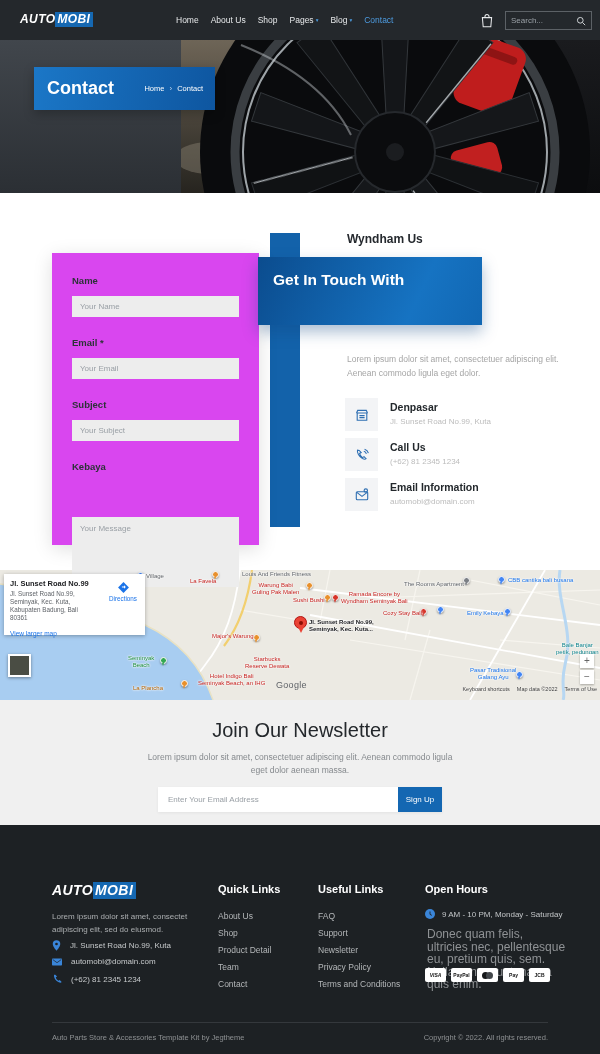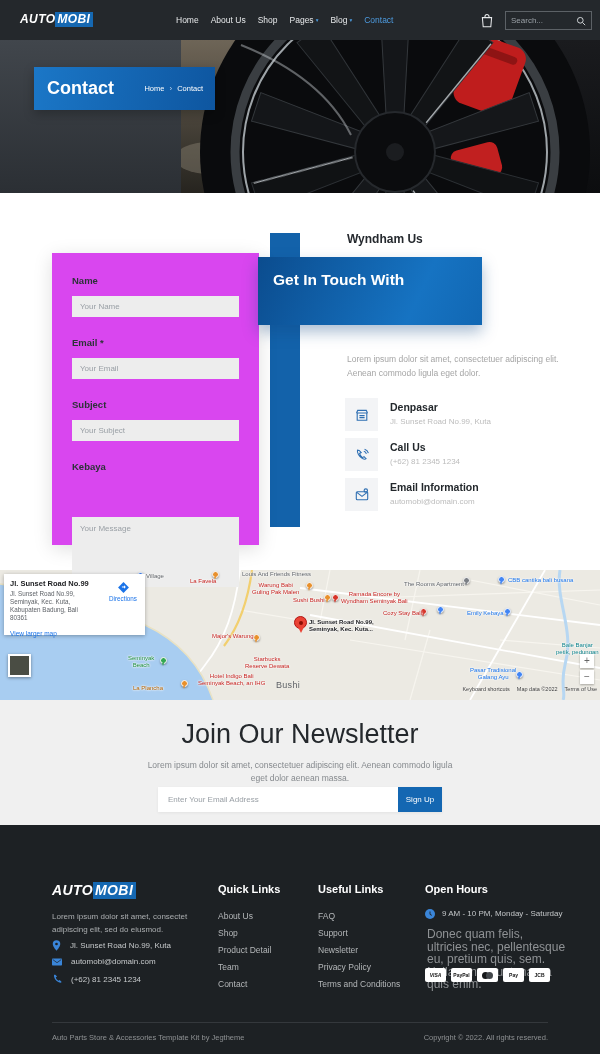--- a/index.html
+++ b/index.html
@@ -66,35 +66,35 @@
 .map-card-link { font-size:6.5px; color:#1a73e8; margin-top:3px; display:inline-block; cursor:pointer; }
 .directions { position:absolute; right:4px; top:7px; width:36px; text-align:center; color:#1a73e8; font-size:6.3px; cursor:pointer; }
 .zoom-ctrl { position:absolute; left:580px; width:14px; height:14px; background:#fff; box-shadow:0 1px 2px rgba(0,0,0,.3); color:#666; font-size:10px; text-align:center; line-height:13px; z-index:6; cursor:pointer; }
 .sat-thumb { position:absolute; left:8px; top:84px; width:23px; height:23px; background:#4a4d44; border:2px solid #fff; box-shadow:0 1px 3px rgba(0,0,0,.4); z-index:6; cursor:pointer; }
 .google-logo { position:absolute; left:276px; top:110px; font-size:9px; font-weight:500; color:#5f6368; letter-spacing:.3px; z-index:6; }
 .map-attr { position:absolute; right:3px; top:116px; display:flex; gap:7px; font-size:5.5px; color:#3c3c3c; z-index:6; text-shadow:0 0 2px #fff; }
 .map-attr span { cursor:pointer; }
 
 
 .newsletter { position:absolute; top:700px; left:0; width:600px; height:125px; background:#f0f0f0; text-align:center; }
-.nl-title { padding-top:19px; font-size:27px; font-weight:500; color:#24282c; }
+.nl-title { padding-top:19px; font-size:20px; font-weight:500; color:#24282c; }
 .nl-desc { margin:9px auto 0; width:320px; font-size:8.5px; color:#85898d; line-height:13px; }
 .nl-form { position:absolute; left:158px; top:87px; width:284px; height:25px; display:flex; box-shadow:0 1px 3px rgba(0,0,0,.06); }
 .nl-form input { flex:1; background:#fff; border:none; outline:none; padding:0 10px; font-size:8px; color:#555; font-family:inherit; }
 .nl-form button { width:44px; background:#1467b2; color:#fff; border:none; font-size:8px; font-family:inherit; cursor:pointer; }
 
 
 .footer { position:absolute; top:825px; left:0; width:600px; height:229px; background:#1d2124; }
 .f-logo { position:absolute; left:52px; top:57px; font-size:14px; font-weight:bold; font-style:italic; color:#fff; letter-spacing:.4px; cursor:pointer; }
 .f-logo .mobi { background:#1568b2; padding:0 3px 1px 2px; display:inline-block; }
 .f-about { position:absolute; left:52px; top:85px; width:155px; font-size:8px; color:#abaeb0; line-height:13px; }
 .f-crow { position:absolute; left:52px; display:flex; align-items:center; gap:9px; font-size:8px; color:#c6c9cb; }
 .f-col-title { position:absolute; top:58px; font-size:11px; font-weight:bold; color:#fff; }
 .f-link { position:absolute; font-size:8.5px; color:#b4b7b9; cursor:pointer; }
-.oh-sched { position:absolute; left:425px; top:84px; display:flex; gap:7px; font-size:8px; color:#c3c6c8; }
+.oh-sched { position:absolute; left:425px; top:84px; display:flex; align-items:center; gap:7px; font-size:8px; color:#c3c6c8; }
 .oh-text { position:absolute; left:427px; top:103px; width:140px; font-size:12px; color:#8f9295; line-height:12.5px; }
 .pays { position:absolute; left:425px; top:143px; display:flex; gap:5px; }
 .pay { width:21px; height:14px; background:#fff; border-radius:2px; display:flex; align-items:center; justify-content:center; font-size:5px; font-weight:bold; color:#121212; }
 .pay.visa { font-style:italic; }
 .pay .mc-c { width:7px; height:7px; border-radius:50%; background:#16181a; display:inline-block; }
 .pay .mc-c + .mc-c { margin-left:-3px; background:#42464a; }
 .f-divider { position:absolute; left:52px; right:52px; top:197px; height:1px; background:#34383c; }
 .f-bot { position:absolute; top:208px; font-size:7.5px; color:#8e9193; }
 .f-bot.left { left:52px; } .f-bot.right { right:52px; }
 </style>
@@ -367,21 +367,21 @@
         <svg width="13" height="13" viewBox="0 0 24 24">
             <path fill="#1a73e8" d="M12 2 22 12 12 22 2 12Z"></path>
             <path fill="#fff" d="M13 8l3.2 3.2L13 14.4v-2.2H9v-2h4z"></path>
           </svg>
         <div>Directions</div>
       </div>
     </div>
     <div class="zoom-ctrl" style="top:84px">+</div>
     <div class="zoom-ctrl" style="top:100px">−</div>
     <div class="sat-thumb"></div>
-    <div class="google-logo">Bushi</div>
+    <div class="google-logo">Google</div>
     <div class="map-attr">
       <span>Keyboard shortcuts</span>
       <span>Map data ©2022</span>
       <span>Terms of Use</span>
     </div>
   </section>
 
   <section class="newsletter">
     <div class="nl-title">Join Our Newsletter</div>
     <div class="nl-desc">Lorem ipsum dolor sit amet, consectetuer adipiscing elit. Aenean commodo ligula eget dolor aenean massa.</div>

